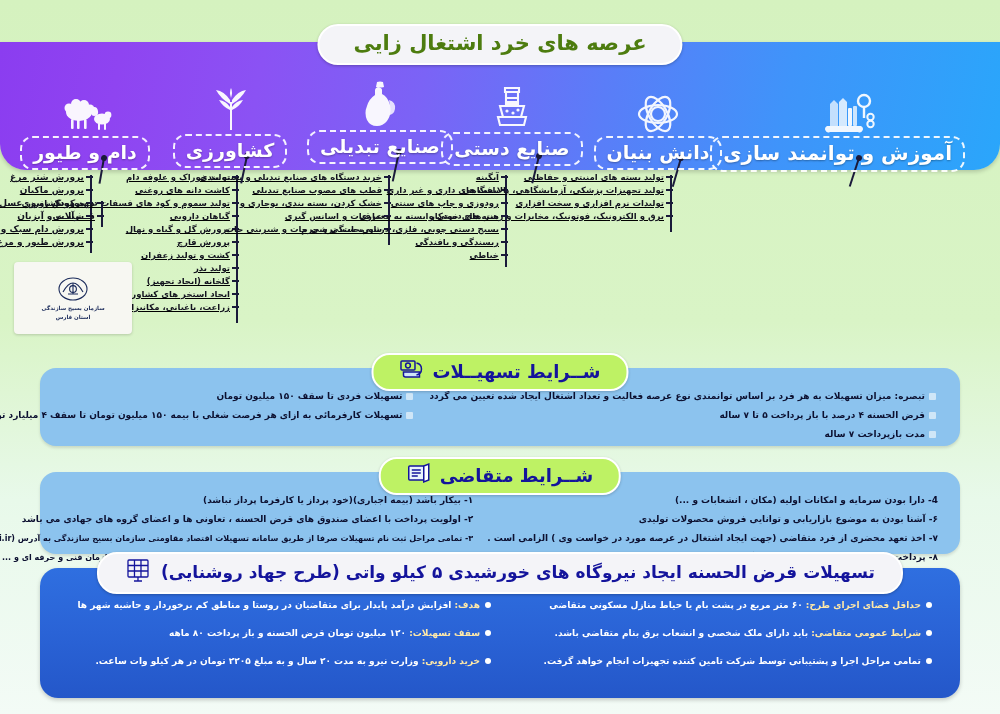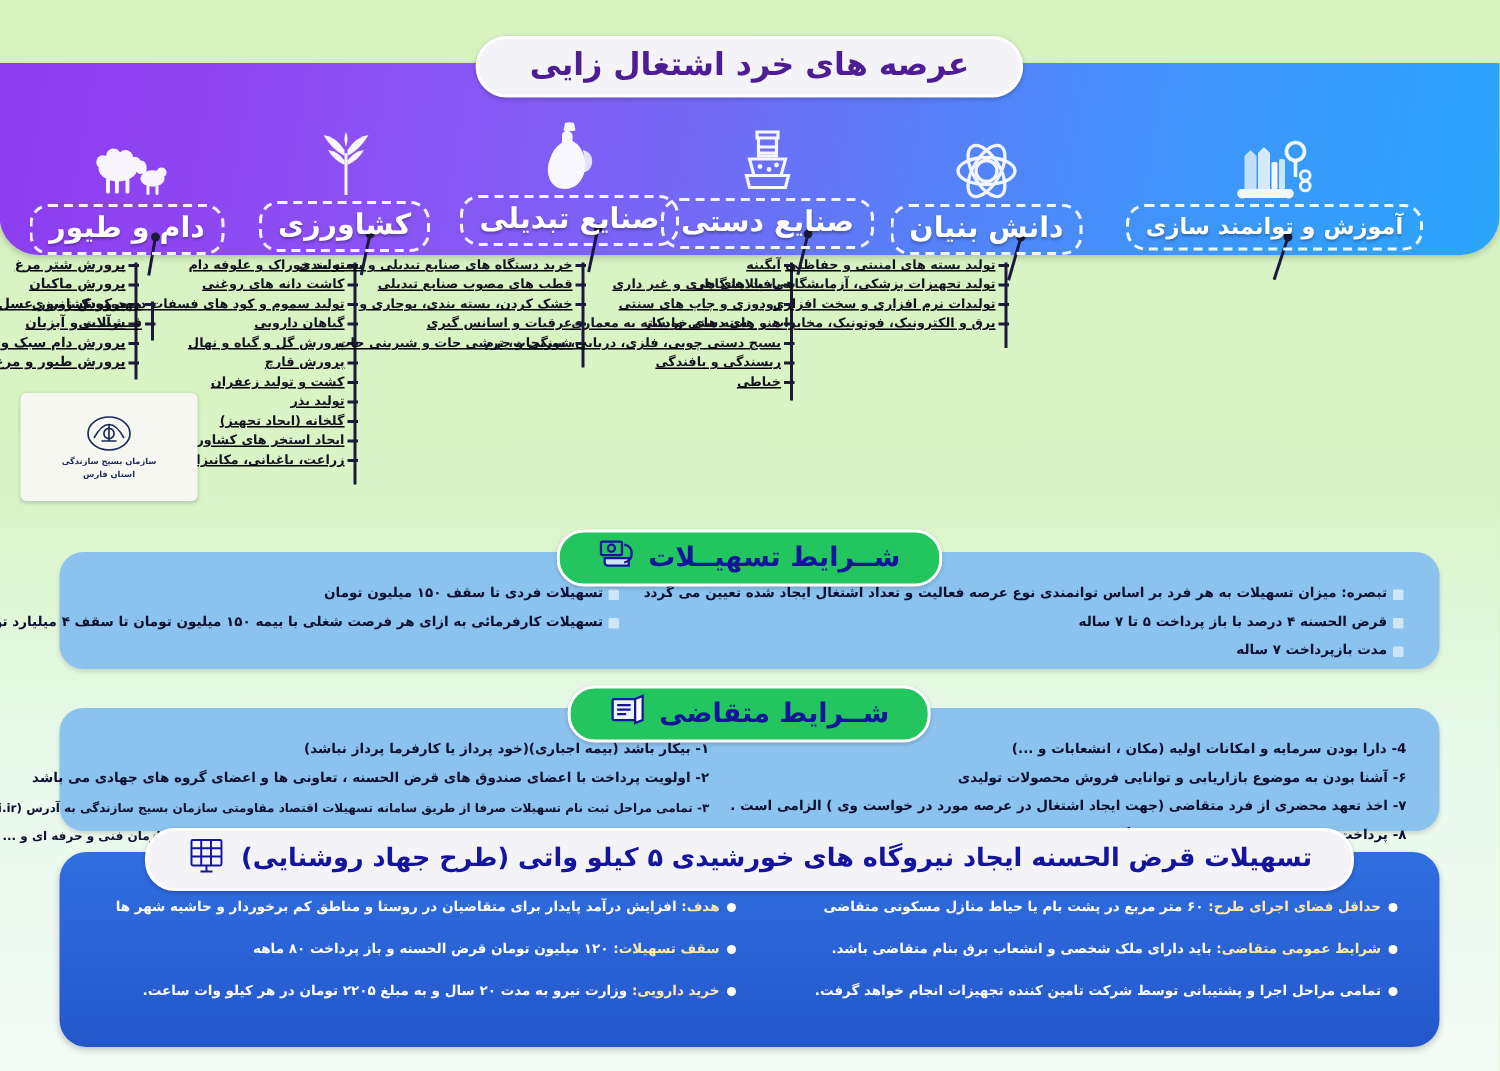--- a/index.html
+++ b/index.html
@@ -40,21 +40,21 @@
     left: 50%;
     transform: translateX(-50%);
     background: #f4f4f8;
     border: 2px solid #ffffff;
     border-radius: 22px;
     padding: 5px 34px 8px 34px;
     z-index: 6;
     box-shadow: 0 1px 3px rgba(0,0,0,0.25);
   }
   .title-pill span {
-    color: #4c1d95;
+    color: #4d7c0f;
     font-size: 21px;
     font-weight: bold;
     white-space: nowrap;
     letter-spacing: -0.3px;
   }
 
   
   .cats {
     position: absolute;
     top: 46px;
@@ -81,21 +81,21 @@
     padding: 3px 11px 5px 11px;
   }
   .cat-box span {
     color: #ffffff;
     font-size: 19px;
     font-weight: bold;
     white-space: nowrap;
     text-shadow: 0 1px 2px rgba(0,0,0,0.3);
   }
   .cat-wide { width: 230px; }
-  .cat-wide .cat-box span { font-size: 15px; }
+  .cat-wide .cat-box span { font-size: 20px; }
 
   
   .stem {
     position: absolute;
     background: #1a1a3a;
     width: 2px;
     transform-origin: top center;
     z-index: 4;
   }
   .stem::after {
@@ -185,21 +185,21 @@
     right: 40px;
     background: #8cc3ee;
     border-radius: 16px;
     box-shadow: 0 2px 3px rgba(0,0,0,0.12);
   }
   .panel-head {
     position: absolute;
     top: -15px;
     left: 50%;
     transform: translateX(-50%);
-    background: #22c55e;
+    background: #bef264;
     border: 2px solid #ffffff;
     border-radius: 18px;
     padding: 3px 26px 5px 26px;
     display: flex;
     align-items: center;
     gap: 9px;
     z-index: 3;
     box-shadow: 0 1px 3px rgba(0,0,0,0.2);
     white-space: nowrap;
   }
@@ -461,21 +461,21 @@
       <div class="spine" style="height:70px;"></div>
       <ul class="items">
         <li>خرید دستگاه های صنایع تبدیلی و بسته بندی</li>
         <li>قطب های مصوب صنایع تبدیلی</li>
         <li>خشک کردن، بسته بندی، بوجاری و</li>
         <li>عرقیات و اسانس گیری</li>
         <li>شوریجات، ترشی جات و شیرینی جات</li>
       </ul>
     </div>
 
-    <div class="col" style="right:471px; width:156px;">
+    <div class="col" style="right:493px; width:156px;">
       <div class="spine" style="height:92px;"></div>
       <ul class="items">
         <li>آبگینه</li>
         <li>بافت های داری و غیر داری</li>
         <li>رودوزی و چاپ های سنتی</li>
         <li>هنر های دستی وابسته به معماری</li>
         <li>بسیج دستی چوبی، فلزی، دریایی، سنگی و چرم</li>
         <li>ریسندگی و بافندگی</li>
         <li>خیاطی</li>
       </ul>

